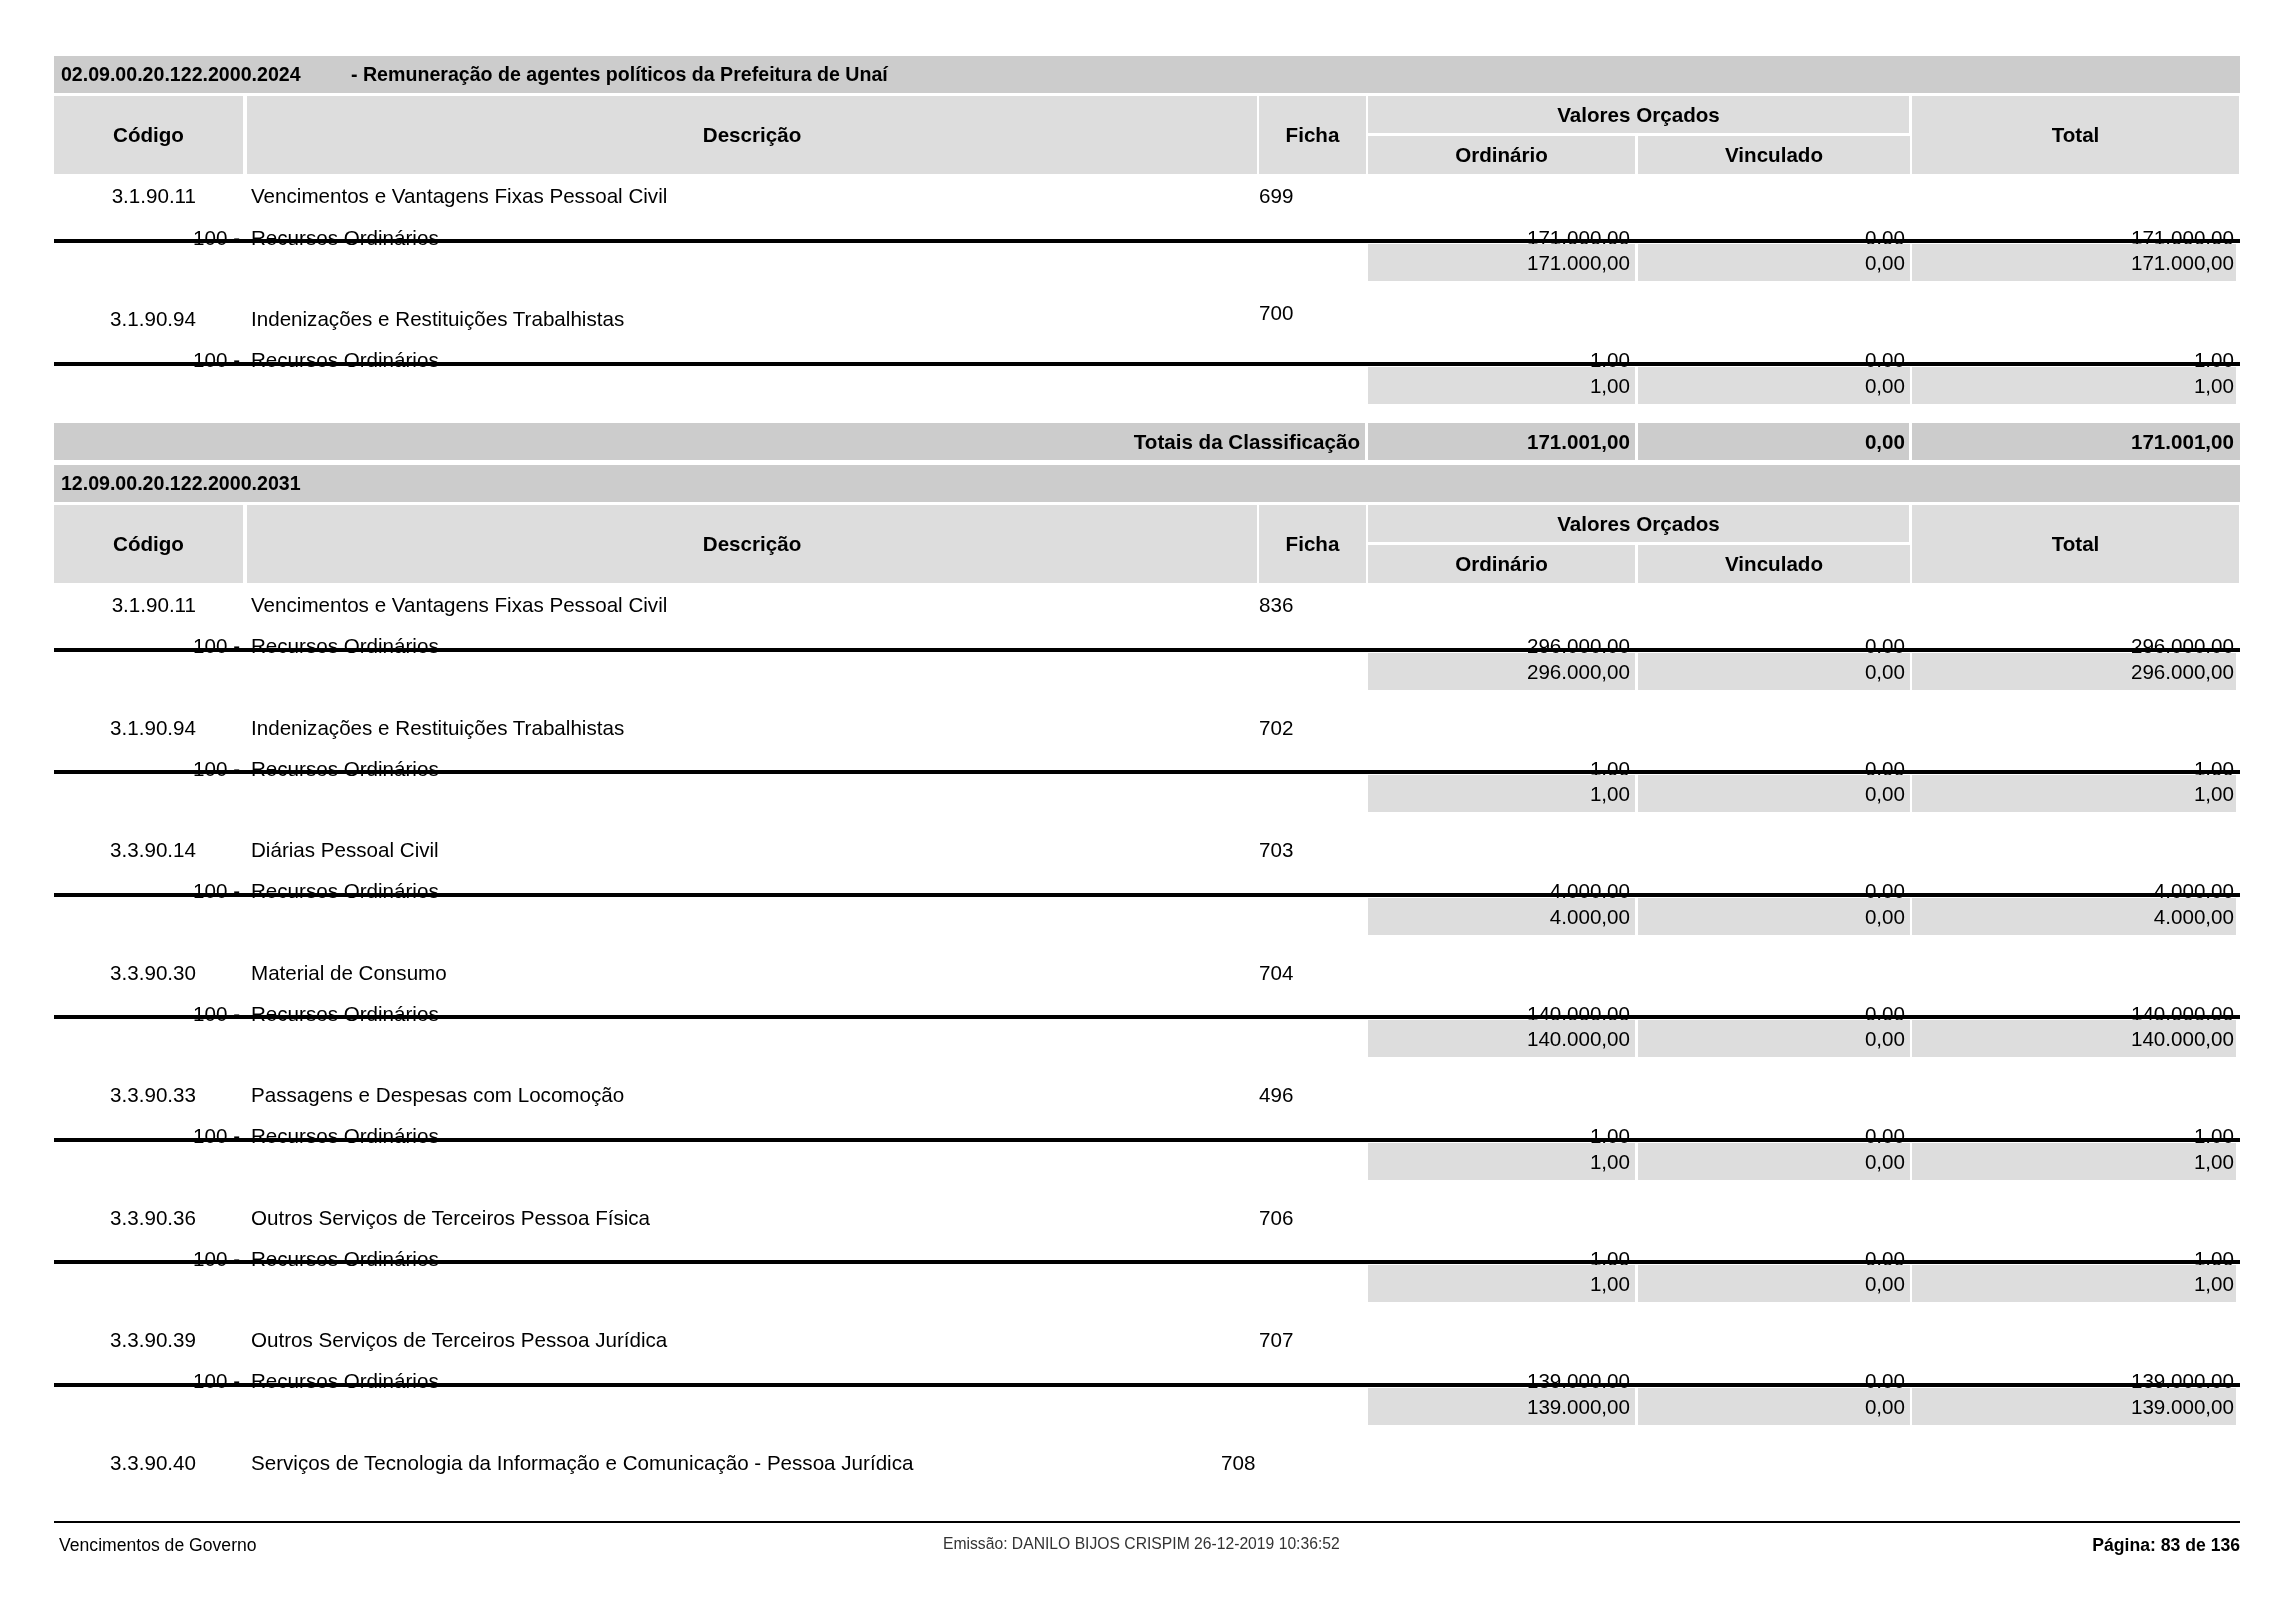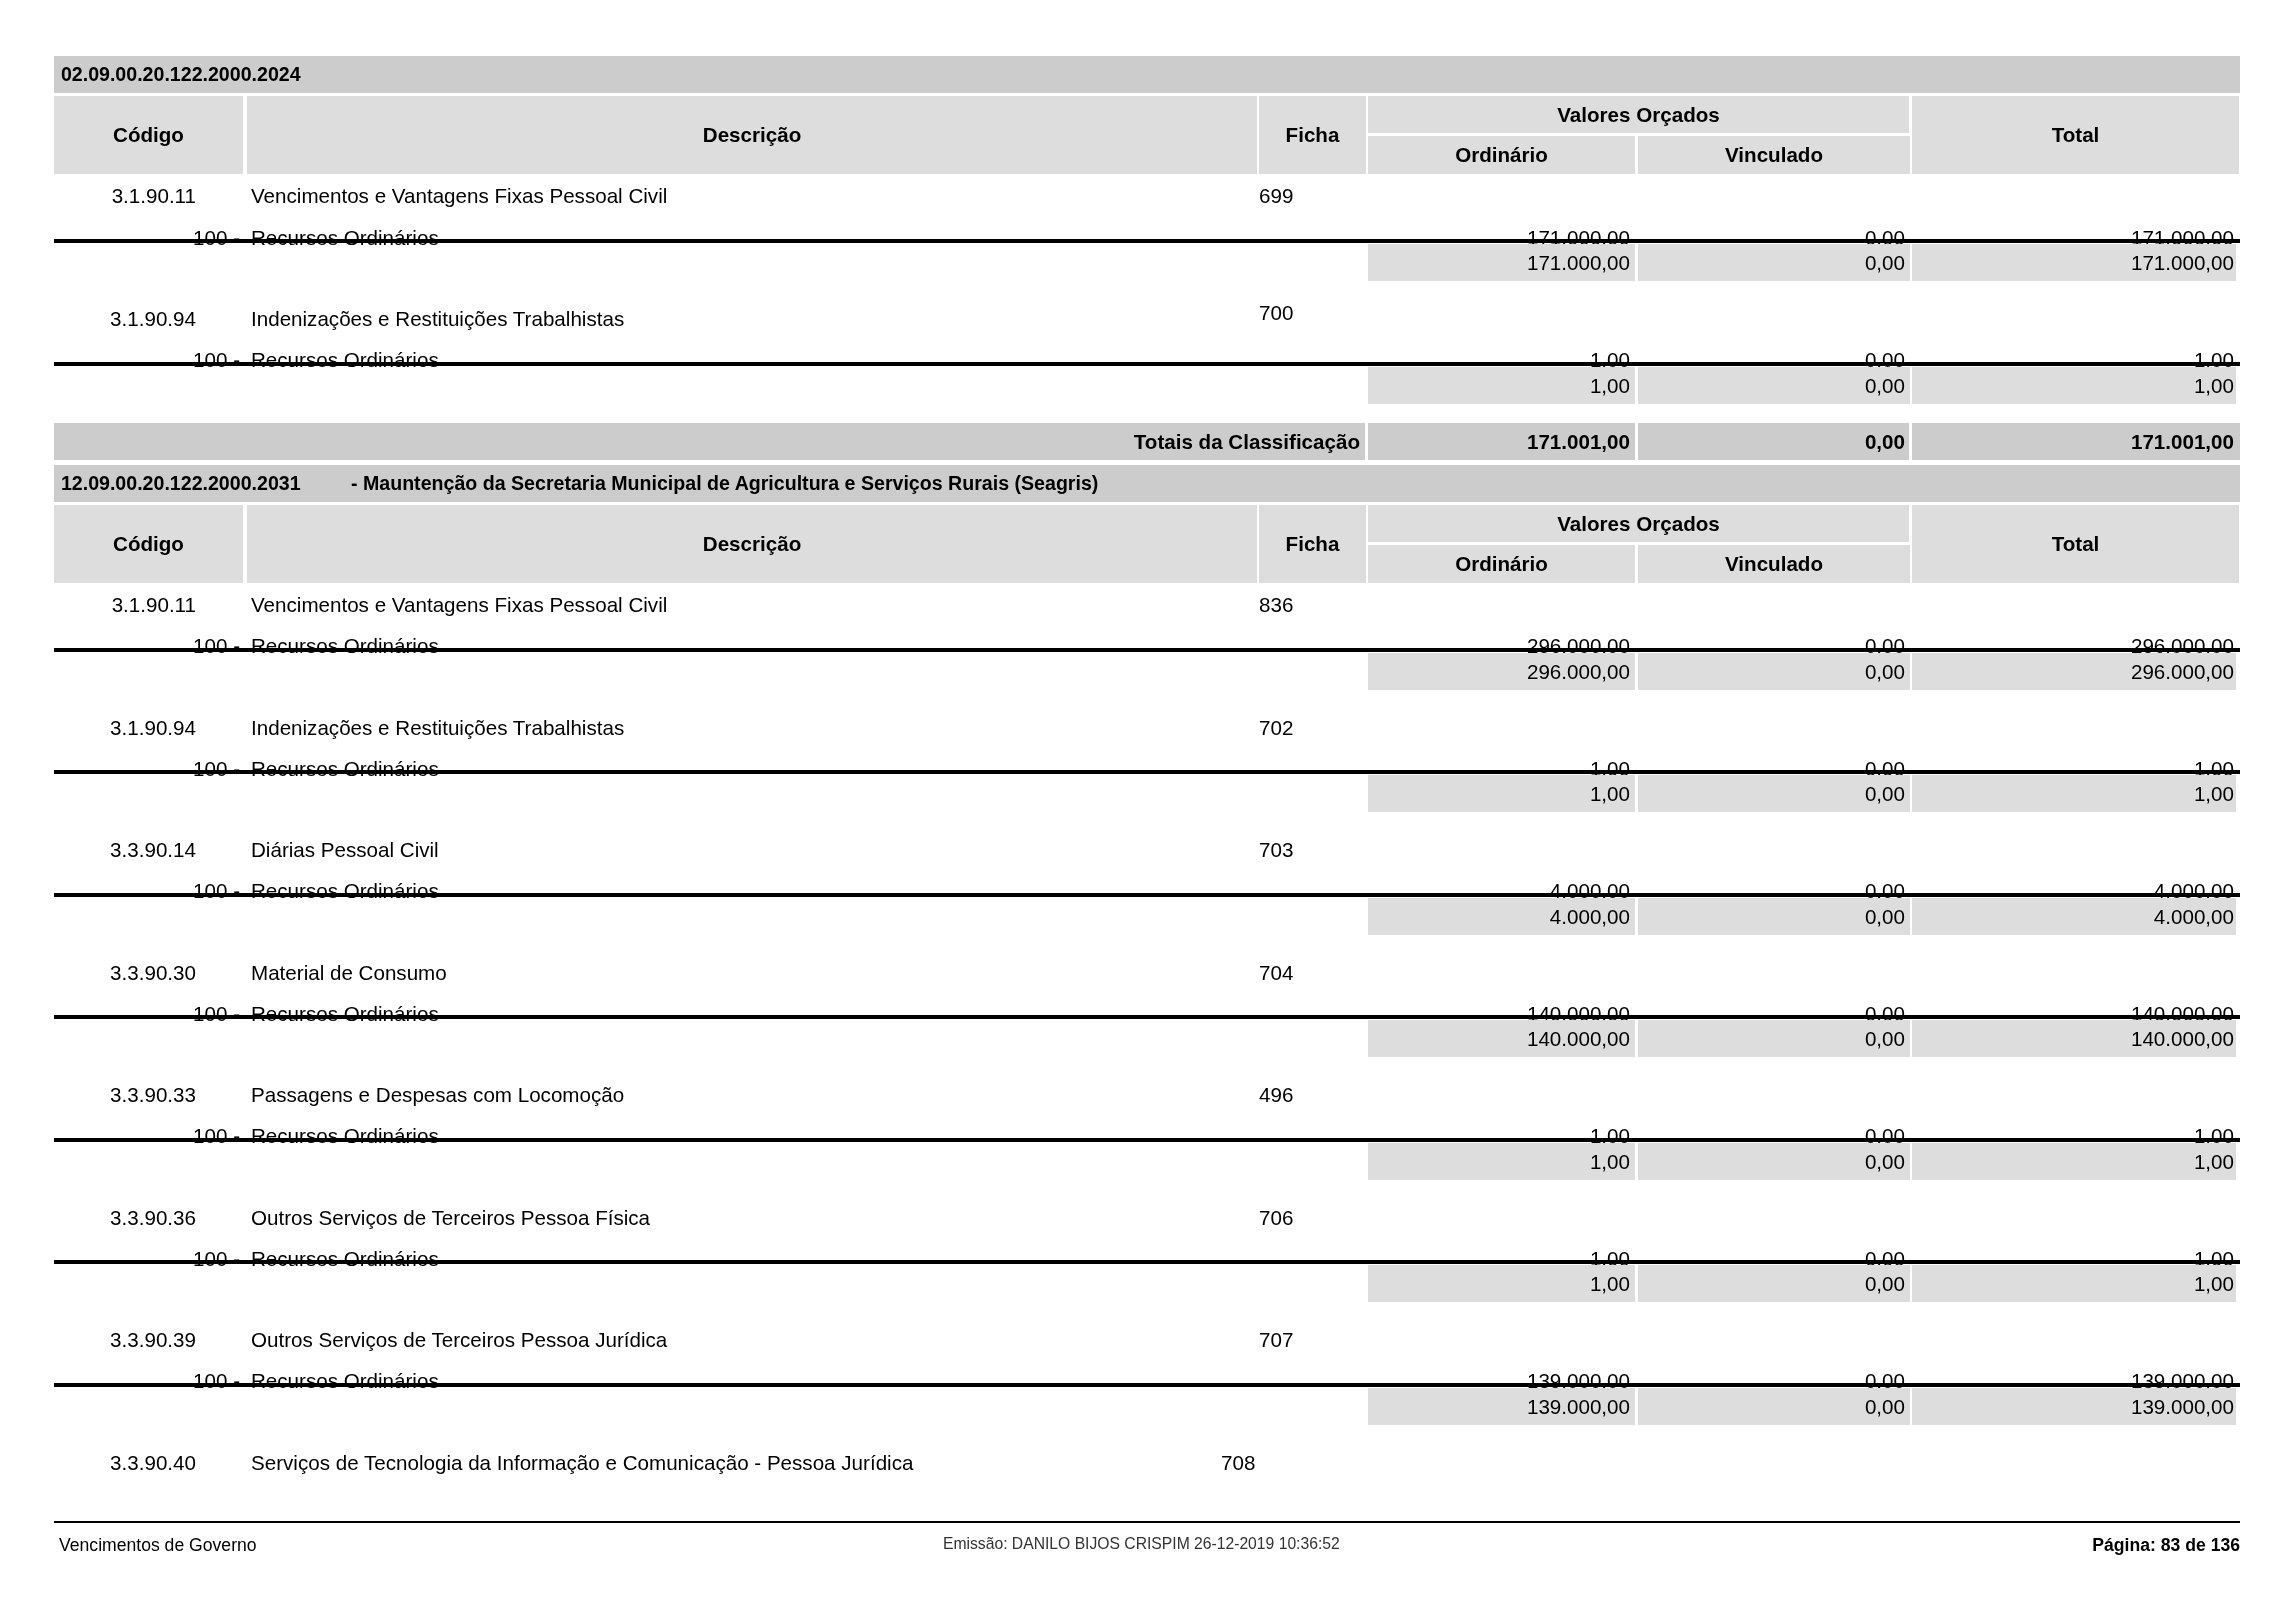--- a/index.html
+++ b/index.html
@@ -19,20 +19,21 @@
   .bold { font-weight: bold; }
   .footer-line { position: absolute; left: 54px; width: 2186px; height: 2px; background: #000; top: 1521px; }
   .foot { position: absolute; top: 1535px; font-size: 17.6px; }
 </style>
 </head>
 <body>
 
 <div id="report">
     <div class="abs sec-header" style="top: 56px;">
       <span class="code">02.09.00.20.122.2000.2024</span>
+      <span class="title">- Remuneração de agentes políticos da Prefeitura de Unaí</span>
     </div>
     <div class="col-head" style="left: 54px; width: 189px; top: 96px; height: 78px;">Código</div>
     <div class="col-head" style="left: 247px; width: 1010px; top: 96px; height: 78px;">Descrição</div>
     <div class="col-head" style="left: 1259px; width: 107px; top: 96px; height: 78px;">Ficha</div>
     <div class="col-head" style="left: 1368px; width: 541px; top: 96px; height: 37px;">Valores Orçados</div>
     <div class="col-head" style="left: 1368px; width: 267px; top: 136px; height: 38px;">Ordinário</div>
     <div class="col-head" style="left: 1638px; width: 272px; top: 136px; height: 38px;">Vinculado</div>
     <div class="col-head" style="left: 1912px; width: 327px; top: 96px; height: 78px;">Total</div>
     <div class="cell" style="top: 176px; left: 54px; width: 142px; text-align: right;">3.1.90.11</div>
     <div class="cell" style="top: 176px; left: 251px; width: 980px;">Vencimentos e Vantagens Fixas  Pessoal Civil</div>
@@ -67,21 +68,20 @@
     <div class="abs totals-row" style="top: 423px;"></div>
     <div class="abs" style="left: 1365px; top: 423px; width: 2.9px; height: 37px; background: rgb(255, 255, 255);"></div>
     <div class="abs" style="left: 1635px; top: 423px; width: 2.9px; height: 37px; background: rgb(255, 255, 255);"></div>
     <div class="abs" style="left: 1909px; top: 423px; width: 2.9px; height: 37px; background: rgb(255, 255, 255);"></div>
     <div class="cell bold" style="top: 422px; left: 588px; width: 772px; text-align: right;">Totais da Classificação</div>
     <div class="cell bold" style="top: 422px; left: 1368px; width: 262px; text-align: right;">171.001,00</div>
     <div class="cell bold" style="top: 422px; left: 1638px; width: 267px; text-align: right;">0,00</div>
     <div class="cell bold" style="top: 422px; left: 1912px; width: 322px; text-align: right;">171.001,00</div>
     <div class="abs sec-header" style="top: 465px;">
       <span class="code">12.09.00.20.122.2000.2031</span>
-      <span class="title">- Mauntenção da Secretaria Municipal de Agricultura e Serviços Rurais (Seagris)</span>
     </div>
     <div class="col-head" style="left: 54px; width: 189px; top: 505px; height: 78px;">Código</div>
     <div class="col-head" style="left: 247px; width: 1010px; top: 505px; height: 78px;">Descrição</div>
     <div class="col-head" style="left: 1259px; width: 107px; top: 505px; height: 78px;">Ficha</div>
     <div class="col-head" style="left: 1368px; width: 541px; top: 505px; height: 37px;">Valores Orçados</div>
     <div class="col-head" style="left: 1368px; width: 267px; top: 545px; height: 38px;">Ordinário</div>
     <div class="col-head" style="left: 1638px; width: 272px; top: 545px; height: 38px;">Vinculado</div>
     <div class="col-head" style="left: 1912px; width: 327px; top: 505px; height: 78px;">Total</div>
     <div class="cell" style="top: 585px; left: 54px; width: 142px; text-align: right;">3.1.90.11</div>
     <div class="cell" style="top: 585px; left: 251px; width: 980px;">Vencimentos e Vantagens Fixas  Pessoal Civil</div>

